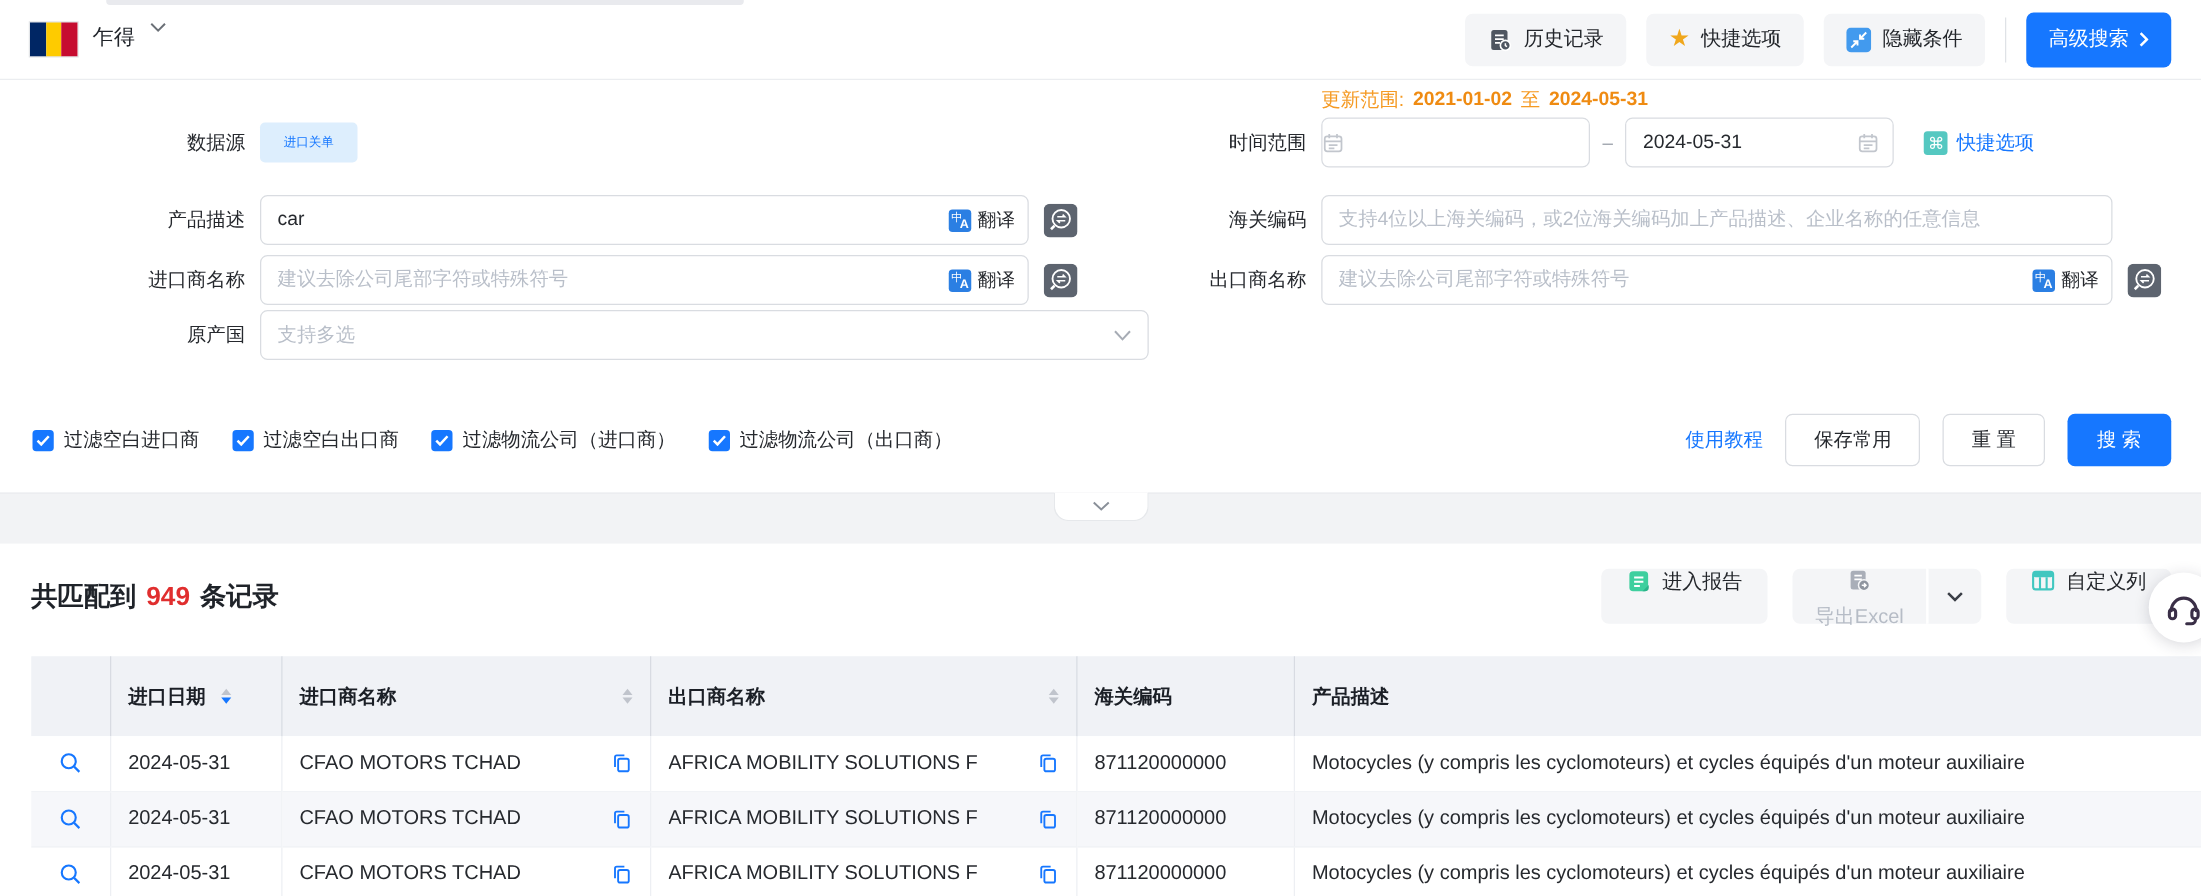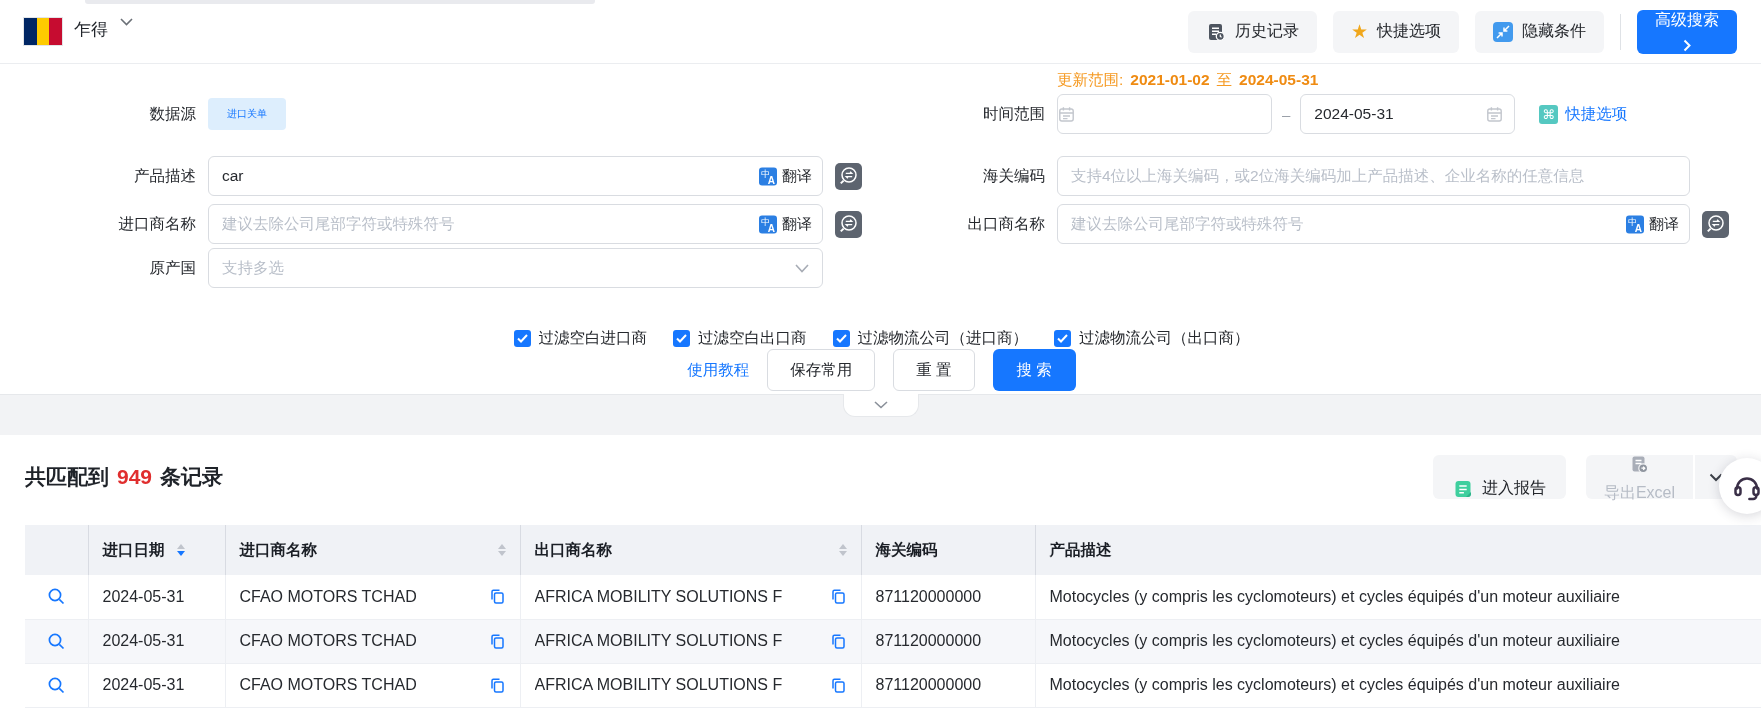--- a/index.html
+++ b/index.html
@@ -11,21 +11,21 @@
   .topbar { position:relative; height:64px; border-bottom:1px solid #ebedf0; display:flex; align-items:center; justify-content:space-between; padding:0 24px; background:#fff; }
   .top-strip { position:absolute; left:85px; top:0; width:510px; height:4px; background:#e9eaee; border-radius:0 0 3px 3px; }
   .country { display:flex; align-items:flex-start; gap:12px; cursor:pointer; }
   .flag { width:38px; height:27px; display:flex; box-shadow:0 0 0 1px #e3e5e8; }
   .flag i { flex:1; }
   .flag .b { background:#002664; } .flag .y { background:#fecb00; } .flag .r { background:#c60c30; }
   .country-name { font-size:17px; color:#1f2329; }
   .topbar-right { display:flex; align-items:center; gap:16px; }
   .tb-btn { display:flex; align-items:center; gap:9px; height:42px; padding:0 18px; background:#f4f5f7; border:none; border-radius:6px; font-size:16px; color:#23262b; font-family:inherit; cursor:pointer; }
   .vdivider { width:1px; height:36px; background:#dfe2e6; }
-  .btn-primary { display:flex; align-items:center; gap:8px; height:44px; padding:0 18px; background:#1677ff; color:#fff; border:none; border-radius:6px; font-size:16px; font-family:inherit; cursor:pointer;flex-direction:column; }
+  .btn-primary { display:flex; align-items:center; gap:8px; height:44px; padding:0 18px; background:#1677ff; color:#fff; border:none; border-radius:6px; font-size:16px; font-family:inherit; cursor:pointer; }
   .star { color:#f0a71c; font-size:19px; line-height:1; }
 
   
   .filter-panel { position:relative; height:331px; border-bottom:1px solid #e6e8eb; background:#fff; }
   .frow { position:absolute; display:flex; align-items:center; height:40px; }
   .flabel { font-size:15.5px; color:#26292e; text-align:right; margin-right:12px; }
   .flabel.l { width:170px; }
   .flabel.r { width:165px; }
   .rowL { left:26px; }
   .rowR { left:880px; }
@@ -43,51 +43,51 @@
   .tr-icon { position:relative; width:18px; height:18px; background:#2b7fe3; border-radius:3px; display:inline-block; }
   .tr-icon .z { position:absolute; left:2px; top:0px; color:#fff; font-size:9px; }
   .tr-icon .a { position:absolute; right:2px; bottom:0px; color:#fff; font-size:10px; font-weight:700; }
   .swap-icon { margin-left:12px; cursor:pointer; display:flex; }
   .date-sep { margin:0 10px; color:#9aa0a9; font-size:15px; }
   .cal { margin-right:11px; display:flex; }
   .datebox input { padding-right:8px; }
   .quick { display:flex; align-items:center; gap:7px; margin-left:24px; cursor:pointer; }
   .quick .cmd { width:19px; height:19px; background:#55c8c1; color:#fff; border-radius:3px; font-size:13px; display:flex; align-items:center; justify-content:center; }
   .quick em { font-style:normal; color:#1677ff; font-size:15.5px; }
-  .selectbox { position:relative; width:615px; height:40px; border:1px solid #d9dce1; border-radius:6px; display:flex; align-items:center; padding:0 13px; cursor:pointer; }
+  .selectbox { position:relative; width:711px; height:40px; border:1px solid #d9dce1; border-radius:6px; display:flex; align-items:center; padding:0 13px; cursor:pointer; }
   .selectbox .ph { color:#b9bfc9; font-size:15.5px; }
   .selectbox .chev { position:absolute; right:13px; display:flex; }
 
-  .filter-footer { position:absolute; left:26px; right:24px; top:264px; height:48px; display:flex; align-items:center; justify-content:space-between;flex-direction:column; }
+  .filter-footer { position:absolute; left:26px; right:24px; top:264px; height:48px; display:flex; align-items:center; justify-content:space-between; }
   .checks { display:flex; align-items:center; gap:26px; }
   .chk { display:flex; align-items:center; gap:8px; cursor:pointer; }
   .chk-box { width:17px; height:17px; background:#1677ff; border-radius:3px; display:flex; align-items:center; justify-content:center; }
   .chk em { font-style:normal; font-size:15.5px; color:#26292e; }
   .actions { display:flex; align-items:center; gap:18px; }
   .link { color:#1677ff; font-size:15.5px; cursor:pointer; }
   .btn-ghost { height:42px; padding:0 22px; background:#fff; border:1px solid #d9dce1; border-radius:6px; font-size:15.5px; color:#26292e; font-family:inherit; cursor:pointer; }
   .btn-search { height:42px; padding:0 24px; background:#1677ff; border:none; border-radius:6px; font-size:15.5px; color:#fff; font-family:inherit; cursor:pointer; }
 
   .collapse-tab { position:absolute; left:50%; bottom:-23px; transform:translateX(-50%); width:76px; height:23px; background:#fff; border:1px solid #e6e8eb; border-top:none; border-radius:0 0 12px 12px; display:flex; align-items:center; justify-content:center; cursor:pointer; z-index:3; }
 
   .panel-gap { height:40px; background:#f2f3f5; }
 
   
   .results { background:#fff; padding-top:20px; }
   .results-header { display:flex; align-items:center; justify-content:space-between; padding:0 24px 0 25px; }
   .summary { font-size:21px; font-weight:700; color:#1f2329; display:flex; gap:8px; align-items:baseline; }
   .summary .red { color:#e02e2e; }
   .toolbar { display:flex; align-items:center; gap:20px; }
-  .tb2-btn { display:flex; align-items:flex-end; gap:9px; height:44px; padding:0 20px; background:#f4f5f7; border:none; border-radius:6px; font-size:16px; color:#23262b; font-family:inherit; cursor:pointer; }
+  .tb2-btn { display:flex; align-items:flex-start; gap:9px; height:44px; padding:0 20px; background:#f4f5f7; border:none; border-radius:6px; font-size:16px; color:#23262b; font-family:inherit; cursor:pointer; }
   .export-group { display:flex; }
   .export-main { display:flex; align-items:center; gap:9px; height:44px; padding:0 18px; background:#f4f5f7; border:none; border-radius:6px 0 0 6px; font-size:16px; color:#b6bcc6; font-family:inherit; cursor:not-allowed;flex-direction:column; }
   .export-caret { width:44px; height:44px; background:#f4f5f7; border:none; border-left:2px solid #fff; border-radius:0 6px 6px 0; display:flex; align-items:center; justify-content:center; cursor:pointer; }
 
   table { border-collapse:collapse; margin:26px 0 0 25px; width:1736px; table-layout:fixed; }
-  thead th { background:#f0f2f6; height:50px; font-size:15.5px; font-weight:700; color:#1b1f26; text-align:left; padding:0 14px; }
+  thead th { background:#f0f2f6; height:64px; font-size:15.5px; font-weight:700; color:#1b1f26; text-align:left; padding:0 14px; }
   thead th + th { border-left:1px solid #d8dbe2; }
   .th-flex { display:flex; align-items:center; justify-content:space-between; }
   .th-flex.tight { justify-content:flex-start; gap:12px; }
   tbody td { height:44px; font-size:16px; color:#26292e; padding:0 14px; border-bottom:1px solid #edeff3; white-space:nowrap; overflow:hidden; background:#fff; }
   tbody td + td { border-left:1px solid #edeff3; }
   tbody tr:nth-child(2) td { background:#f6f7fa; }
   .c0 { width:63px; } .c1 { width:137px; } .c2 { width:295px; } .c3 { width:341px; } .c4 { width:174px; }
   .cell-flex { display:flex; align-items:center; justify-content:space-between; gap:8px; }
   .cell-flex span { overflow:hidden; white-space:nowrap; }
   .sorter { display:inline-flex; flex-direction:column; gap:2px; }
@@ -364,20 +364,30 @@
                 </svg>
             </span>
             <span>导出Excel</span>
           </button>
           <button class="export-caret">
             <svg width="14" height="9" viewBox="0 0 14 9">
                 <polyline points="1.5,1.5 7,7 12.5,1.5" fill="none" stroke="#3c4048" stroke-width="2"></polyline>
               </svg>
           </button>
         </div>
+        <button class="tb2-btn">
+          <span style="display:flex;">
+            <svg width="19" height="19" viewBox="0 0 19 19">
+                <rect x="1.5" y="2.5" width="16" height="14" rx="2" fill="none" stroke="#41c7c0" stroke-width="1.7"></rect>
+                <rect x="1.5" y="2.5" width="16" height="4.2" rx="2" fill="#41c7c0"></rect>
+                <path d="M7 6.7v9.8M12.3 6.7v9.8" stroke="#41c7c0" stroke-width="1.7"></path>
+              </svg>
+          </span>
+          <span>自定义列</span>
+        </button>
       </div>
     </div>
 
     <table>
       <colgroup>
           <col class="c0">
           <col class="c1">
           <col class="c2">
           <col class="c3">
           <col class="c4">

